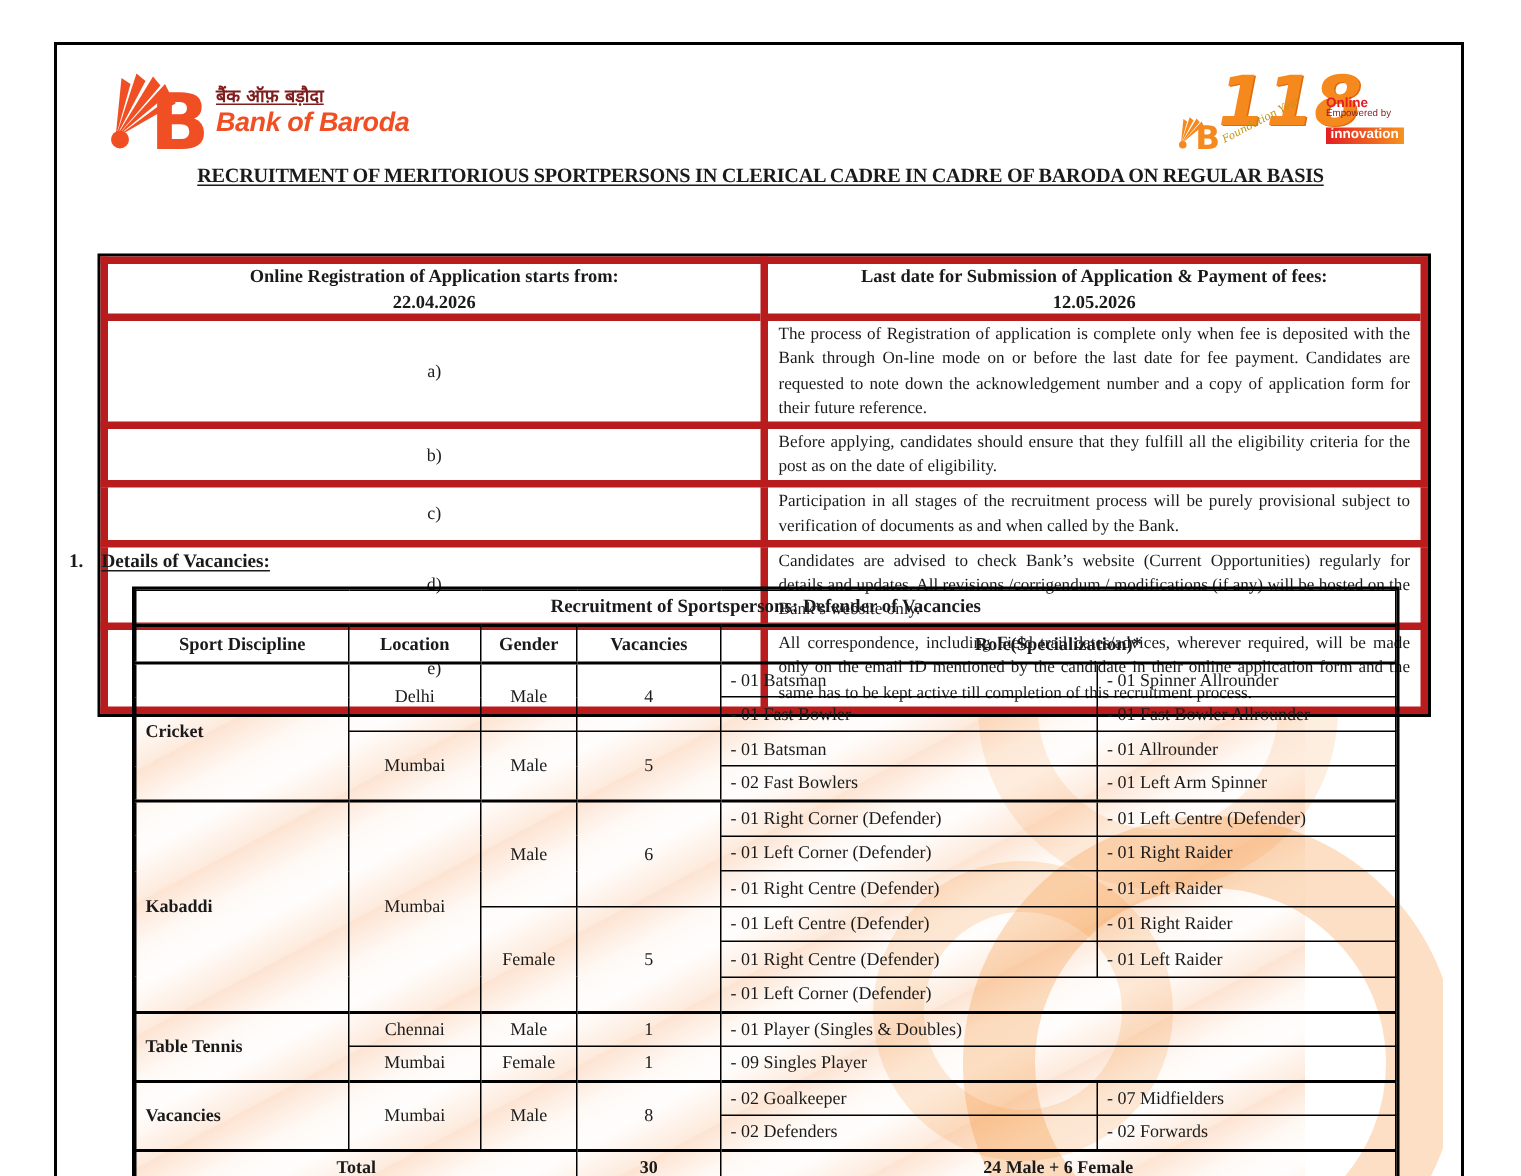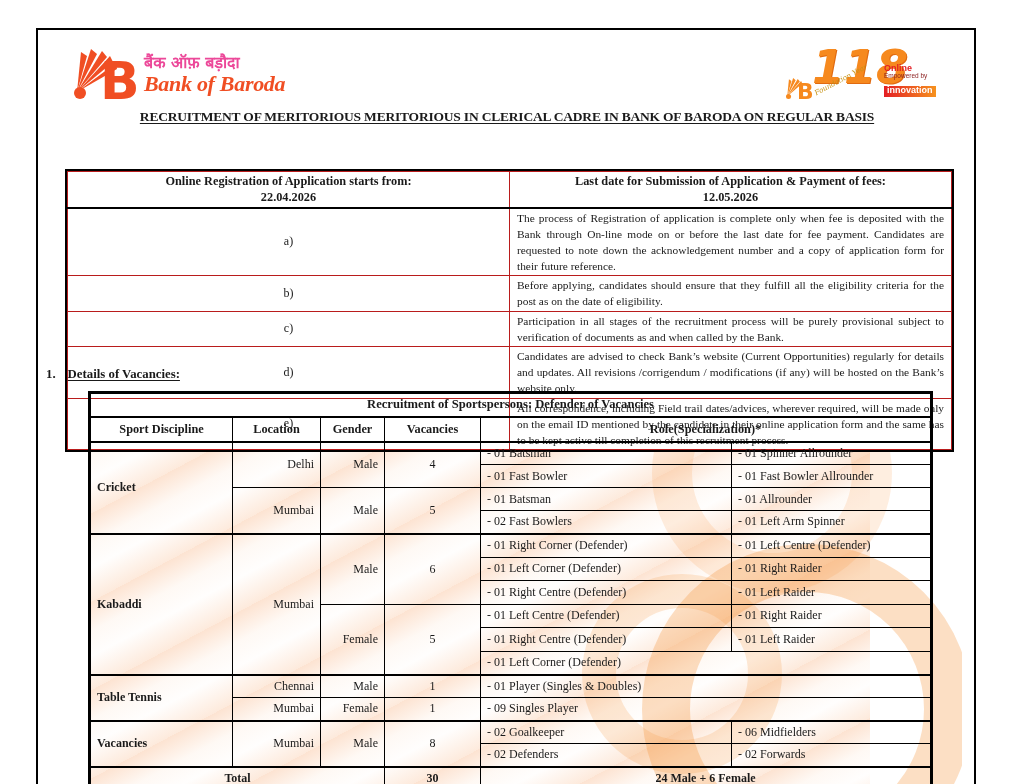--- a/index.html
+++ b/index.html
@@ -22,22 +22,22 @@
   .wm-c2 { position:absolute; right:180px; bottom:10px; width:200px; height:200px;
            border:34px solid rgba(246,150,60,0.20); border-radius:50%; }
   .wm-c3 { position:absolute; right:70px; top:-40px; width:240px; height:240px;
            border:40px solid rgba(246,150,60,0.16); border-radius:50%; }
 
   .content { position:absolute; left:0; top:0; width:1014px; height:784px; z-index:1; }
 
   
   .logo-left { position:absolute; left:74px; top:46px; display:flex; align-items:center; gap:8px; }
   .logo-left .wordmark { display:flex; flex-direction:column; justify-content:center; }
-  .logo-hindi { color:#ec4899; font-weight:bold; font-size:16px; font-family:"DejaVu Sans", sans-serif; line-height:1.15; }
-  .logo-eng   { color:#F04E23; font-weight:bold; font-size:22px; font-family:Liberation Serif, serif; letter-spacing:-0.3px; font-style:italic; line-height:1.1; }
+  .logo-hindi { color:#7f1d1d; font-weight:bold; font-size:12px; font-family:"DejaVu Sans", sans-serif; line-height:1.15;text-decoration:underline; }
+  .logo-eng   { color:#F04E23; font-weight:bold; font-size:18px; font-family:Liberation Sans, sans-serif; letter-spacing:-0.3px; font-style:italic; line-height:1.1; }
 
   .logo-118 { position:absolute; left:786px; top:50px; width:160px; height:58px; }
   .logo-118 .mini-sun { position:absolute; left:0; bottom:6px; }
   .num-118 { position:absolute; left:26px; top:-6px; font-family:"DejaVu Sans", sans-serif;
              font-weight:bold; font-style:italic; font-size:46px; line-height:1;
              color:#F6891E; text-shadow:1px 1px 0 #e06a10; }
   .foundation { position:absolute; left:26px; top:26px; transform:rotate(-28deg);
                 font-family:"DejaVu Serif", serif; font-style:italic; font-size:7px; color:#C69214; }
   .trust-block { position:absolute; right:0; top:14px; width:62px; text-align:left;
                  font-family:"Liberation Sans", sans-serif; line-height:1.05; }
@@ -54,21 +54,21 @@
                   font-size:12.5px; font-weight:bold; font-style:italic;
                   text-decoration:underline; text-underline-offset:2px; }
   .doc-ref { position:absolute; top:145px; width:100%; text-align:center;
              font-size:12.5px; font-weight:bold; font-style:italic;
              text-decoration:underline; text-underline-offset:2px; }
 
   
   .info-wrap { position:absolute; left:65px; top:169px; width:889px;
                border:2px solid #000; background:#fff; }
   .info-table { width:100%; border-collapse:collapse; }
-  .info-table td { border:1px solid #b91c1c; vertical-align:middle; }
+  .info-table td { border:5px solid #b91c1c; vertical-align:middle; }
   .date-cell { width:50%; text-align:center; font-weight:bold; font-size:12.3px;
                height:36px; line-height:1.35; border-bottom:2px solid #000 !important; }
   .imp-row td { height:16px; text-align:center; border-bottom:1.5px solid #000 !important; }
   .imp-head { font-weight:bold; font-size:11.8px; text-decoration:underline; }
   .note-key { width:34px; text-align:center; font-size:12px; }
   .note-text { font-size:11.4px; line-height:1.42; text-align:justify; padding:1px 7px; }
   .h2l { height:34px; } .h1l { height:18px; }
 
   
   .section-head { position:absolute; left:46px; top:367px; font-size:12.8px; font-weight:bold; }
@@ -79,21 +79,21 @@
   .vac-wrap { position:absolute; left:88px; top:391px; width:845px;
               border:2.5px solid #000; background:transparent; }
   .vac { width:100%; border-collapse:collapse; font-size:12px; background:transparent; }
   .vac th, .vac td { border:1px solid #000; vertical-align:middle; padding:0 6px; height:23px; }
   .vac .title-row th { font-size:12.6px; font-weight:bold; text-align:center; height:23px; }
   .vac .head-row th { font-weight:bold; text-align:center; height:25px;
                       border-top:2px solid #000; font-size:12.3px; }
   .thick td { border-top:2.5px solid #000; }
   .semithick td { border-top:2px solid #000; }
   .sport { font-weight:bold; text-align:left; padding-left:8px; }
-  .loc, .gen { text-align:right; padding-left:8px; }
+  .loc, .gen { text-align:center; padding-left:8px; }
   .vacn { text-align:center; }
   .role { text-align:left; padding-left:7px; }
   .kab td { height:23.5px; }
   .total-row td { font-weight:bold; text-align:center; }
 </style>
 </head>
 <body>
 
 <div class="page-frame"></div>
 
@@ -137,21 +137,21 @@
     </svg>
     <div class="num-118">118</div>
     <div class="foundation">Foundation Year</div>
     <div class="trust-block">
       <div class="trust">Online</div>
       <div class="empowered">Empowered by</div>
       <div class="innovation">innovation</div>
     </div>
   </div>
 
-  <div class="doc-title">RECRUITMENT OF MERITORIOUS MERITORIOUS IN CLERICAL CADRE IN BANK OF BARODA ON REGULAR BASIS</div>
+  <div class="doc-title">RECRUITMENT OF MERITORIOUS SPORTPERSONS IN CLERICAL CADRE IN CADRE OF BARODA ON REGULAR BASIS</div>
 
   <div class="info-wrap">
     <table class="info-table">
       <tbody>
           <tr>
         <td class="date-cell">
           <div>Online Registration of Application starts from:</div>
           <div>22.04.2026</div>
         </td>
         <td class="date-cell">
@@ -276,21 +276,21 @@
         <td class="vacn">1</td>
         <td class="role" colspan="2">- 09 Singles Player</td>
       </tr>
 
       <tr class="thick">
         <td class="sport" rowspan="2">Vacancies</td>
         <td class="loc" rowspan="2">Mumbai</td>
         <td class="gen" rowspan="2">Male</td>
         <td class="vacn" rowspan="2">8</td>
         <td class="role">- 02 Goalkeeper</td>
-        <td class="role">- 06 Midfielders</td>
+        <td class="role">- 07 Midfielders</td>
       </tr>
       <tr>
         <td class="role">- 02 Defenders</td>
         <td class="role">- 02 Forwards</td>
       </tr>
 
       <tr class="thick total-row">
         <td colspan="3">Total</td>
         <td>30</td>
         <td colspan="2">24 Male + 6 Female</td>

